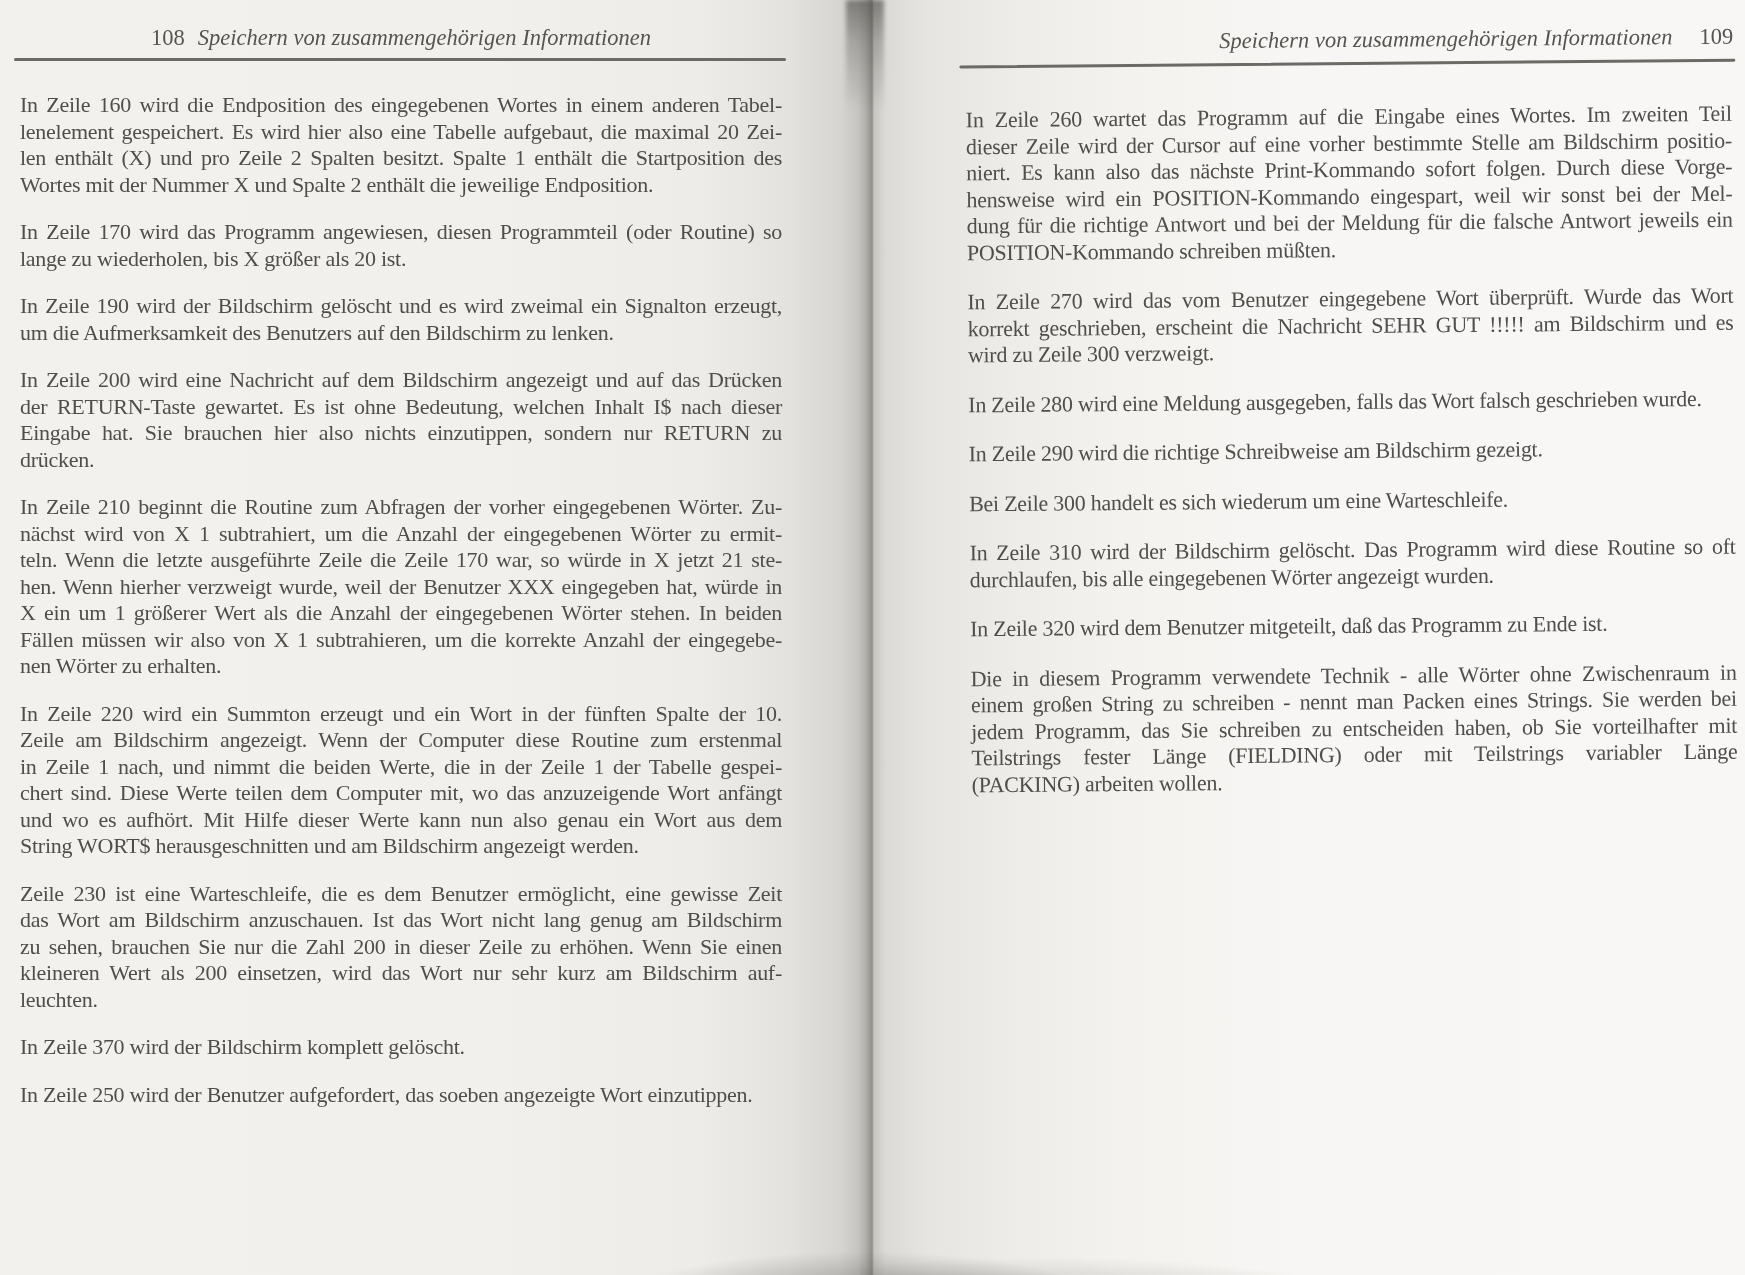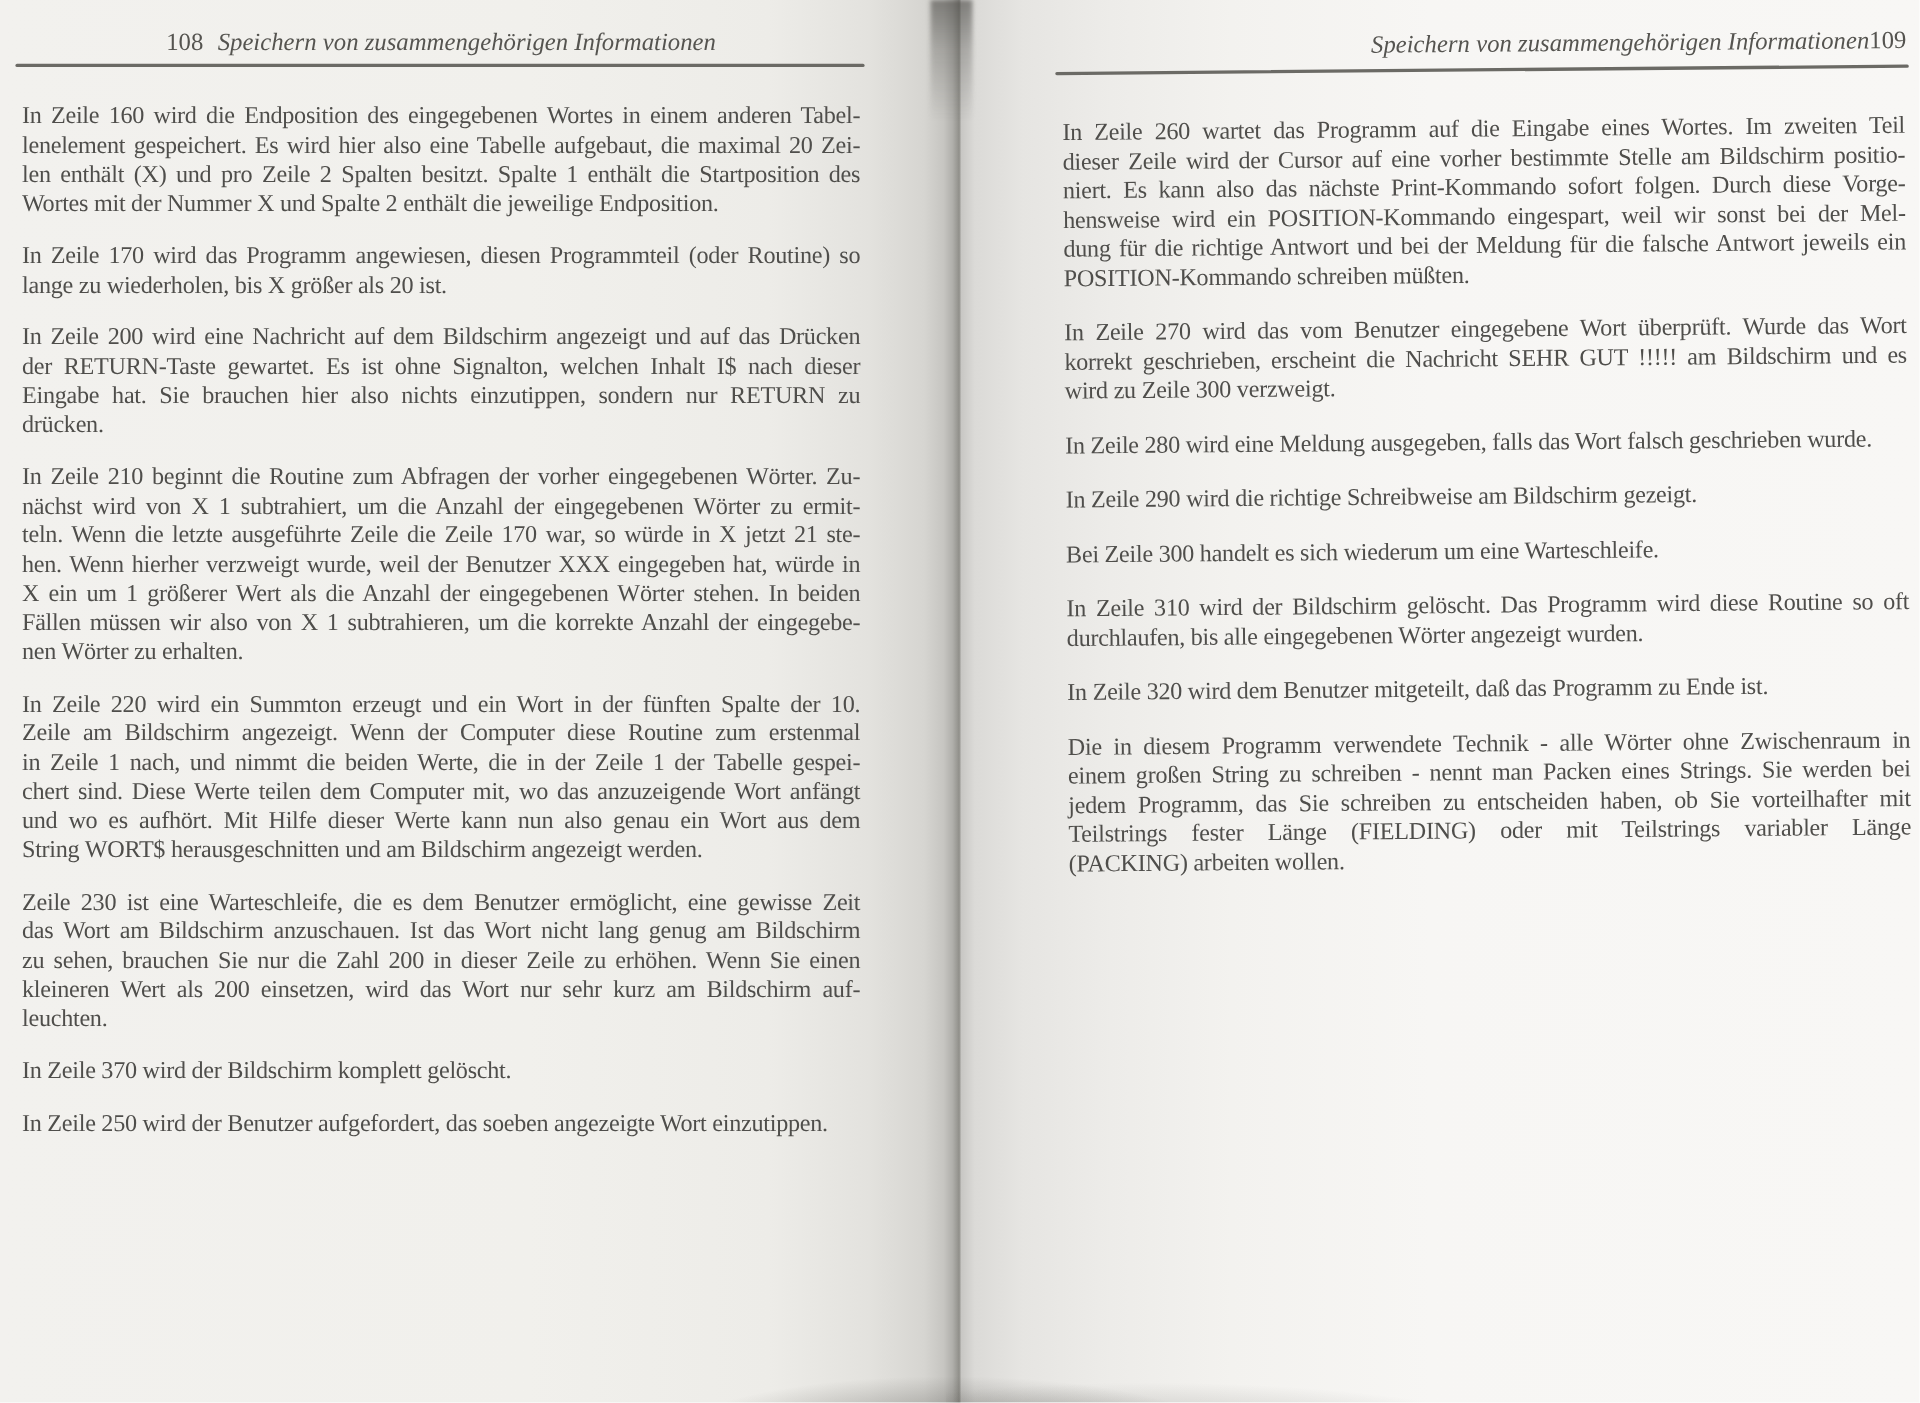--- a/index.html
+++ b/index.html
@@ -43,21 +43,21 @@
     font-size: 22.5px;
     line-height: 24px;
     color: #555450;
     white-space: nowrap;
   }
   .header .runtitle { font-style: italic; }
   .header .pagenum  { font-style: normal; }
   .page-left  .header { text-align: center; }
   .page-left  .header .pagenum { margin-right: 13px; }
   .page-right .header { text-align: right; }
-  .page-right .header .pagenum { margin-left: 0; }
+  .page-right .header .pagenum { margin-left: 27px; }
 
   .rule {
     position: absolute;
     left: -4px;
     height: 2.5px;
     background: #6b6a65;
     border-radius: 2px;
   }
   .page-left  .rule { top: 32px; width: 772px; }
   .page-right .rule { top: 34px; width: 776px; }
@@ -124,22 +124,26 @@
         <div class="text-line just">In Zeile 160 wird die Endposition des eingegebenen Wortes in einem anderen Tabel-</div>
         <div class="text-line just">lenelement gespeichert. Es wird hier also eine Tabelle aufgebaut, die maximal 20 Zei-</div>
         <div class="text-line just">len enthält (X) und pro Zeile 2 Spalten besitzt. Spalte 1 enthält die Startposition des</div>
         <div class="text-line">Wortes mit der Nummer X und Spalte 2 enthält die jeweilige Endposition.</div>
       </div>
       <div class="paragraph">
         <div class="text-line just">In Zeile 170 wird das Programm angewiesen, diesen Programmteil (oder Routine) so</div>
         <div class="text-line">lange zu wiederholen, bis X größer als 20 ist.</div>
       </div>
       <div class="paragraph">
+        <div class="text-line just">In Zeile 190 wird der Bildschirm gelöscht und es wird zweimal ein Signalton erzeugt,</div>
+        <div class="text-line">um die Aufmerksamkeit des Benutzers auf den Bildschirm zu lenken.</div>
+      </div>
+      <div class="paragraph">
         <div class="text-line just">In Zeile 200 wird eine Nachricht auf dem Bildschirm angezeigt und auf das Drücken</div>
-        <div class="text-line just">der RETURN-Taste gewartet. Es ist ohne Signalton, welchen Inhalt I$ nach dieser</div>
+        <div class="text-line just">der RETURN-Taste gewartet. Es ist ohne Bedeutung, welchen Inhalt I$ nach dieser</div>
         <div class="text-line just">Eingabe hat. Sie brauchen hier also nichts einzutippen, sondern nur RETURN zu</div>
         <div class="text-line">drücken.</div>
       </div>
       <div class="paragraph">
         <div class="text-line just">In Zeile 210 beginnt die Routine zum Abfragen der vorher eingegebenen Wörter. Zu-</div>
         <div class="text-line just">nächst wird von X 1 subtrahiert, um die Anzahl der eingegebenen Wörter zu ermit-</div>
         <div class="text-line just">teln. Wenn die letzte ausgeführte Zeile die Zeile 170 war, so würde in X jetzt 21 ste-</div>
         <div class="text-line just">hen. Wenn hierher verzweigt wurde, weil der Benutzer XXX eingegeben hat, würde in</div>
         <div class="text-line just">X ein um 1 größerer Wert als die Anzahl der eingegebenen Wörter stehen. In beiden</div>
         <div class="text-line just">Fällen müssen wir also von X 1 subtrahieren, um die korrekte Anzahl der eingegebe-</div>

